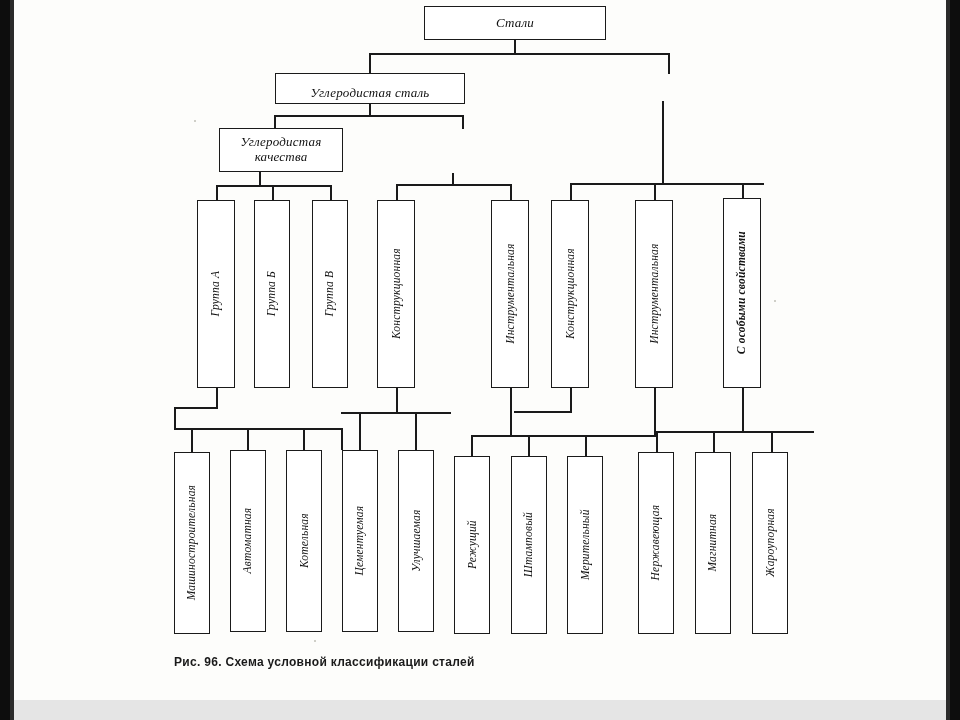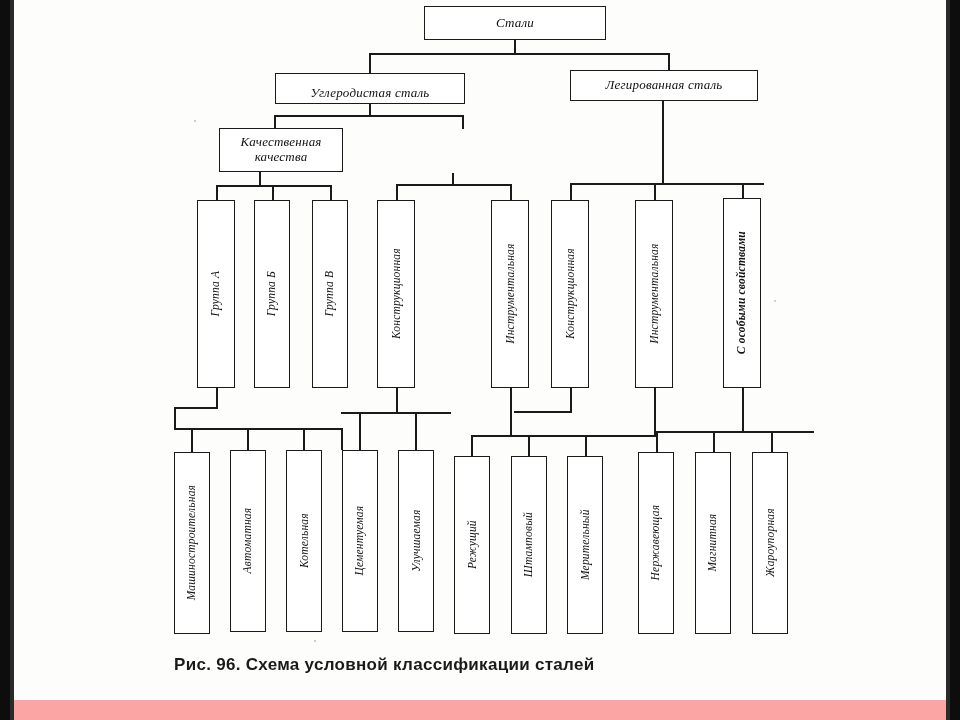--- a/index.html
+++ b/index.html
@@ -10,21 +10,21 @@
     width: 960px;
     height: 720px;
     background: #000000;
     font-family: "Liberation Sans", sans-serif;
     overflow: hidden;
   }
   #slide {
     position: absolute;
     left: 0; top: 0;
     width: 960px; height: 720px;
-    background: #fca5a5;
+    background: #e5e5e5;
   }
   
   .edge-band {
     position: absolute;
     top: 0;
     height: 720px;
     background: #0d0d0d;
   }
   .edge-band.left { left: 0; width: 10px; }
   .edge-band.right { right: 0; width: 10px; }
@@ -81,21 +81,21 @@
     background: #1a1a1a;
   }
   .ln.h { height: 1.6px; }
   .ln.v { width: 1.6px; }
 
   #caption {
     position: absolute;
     left: 160px;
     top: 655px;
     font-family: "Liberation Sans", sans-serif;
-    font-size: 17px;
+    font-size: 12px;
     font-weight: bold;
     color: #1a1a1a;
     letter-spacing: 0.3px;
     white-space: nowrap;
   }
   .speck {
     position: absolute;
     width: 2px; height: 2px;
     background: #cfcfc8;
   }
@@ -125,31 +125,28 @@
       <div class="ln v" style="left:500px; top:40px; height:14px;"></div>
 
       <div class="ln h" style="left:355px; top:53px; width:300px;"></div>
 
       <div class="ln v" style="left:355px; top:53px; height:21px;"></div>
       <div class="ln v" style="left:654px; top:53px; height:21px;"></div>
 
       <div class="box h" style="left:261px; top:73px; width:190px; height:31px;align-items:flex-end;">
         <span>Углеродистая сталь</span>
       </div>
-      <div class="box h" style="left:556px; top:70px; width:188px; height:31px;">
-        <span>Легированная сталь</span>
-      </div>
 
       <div class="ln v" style="left:355px; top:104px; height:12px;"></div>
       <div class="ln h" style="left:260px; top:115px; width:190px;"></div>
       <div class="ln v" style="left:260px; top:115px; height:14px;"></div>
       <div class="ln v" style="left:448px; top:115px; height:14px;"></div>
 
       <div class="box h" style="left:205px; top:128px; width:124px; height:44px;">
-        <span>Качественная качества</span>
+        <span>Углеродистая качества</span>
       </div>
 
       <div class="ln v" style="left:245px; top:172px; height:14px;"></div>
       <div class="ln h" style="left:202px; top:185px; width:115px;"></div>
       <div class="ln v" style="left:202px; top:185px; height:16px;"></div>
       <div class="ln v" style="left:258px; top:185px; height:16px;"></div>
       <div class="ln v" style="left:316px; top:185px; height:16px;"></div>
 
       <div class="ln v" style="left:438px; top:173px; height:12px;"></div>
       <div class="ln h" style="left:382px; top:184px; width:115px;"></div>

